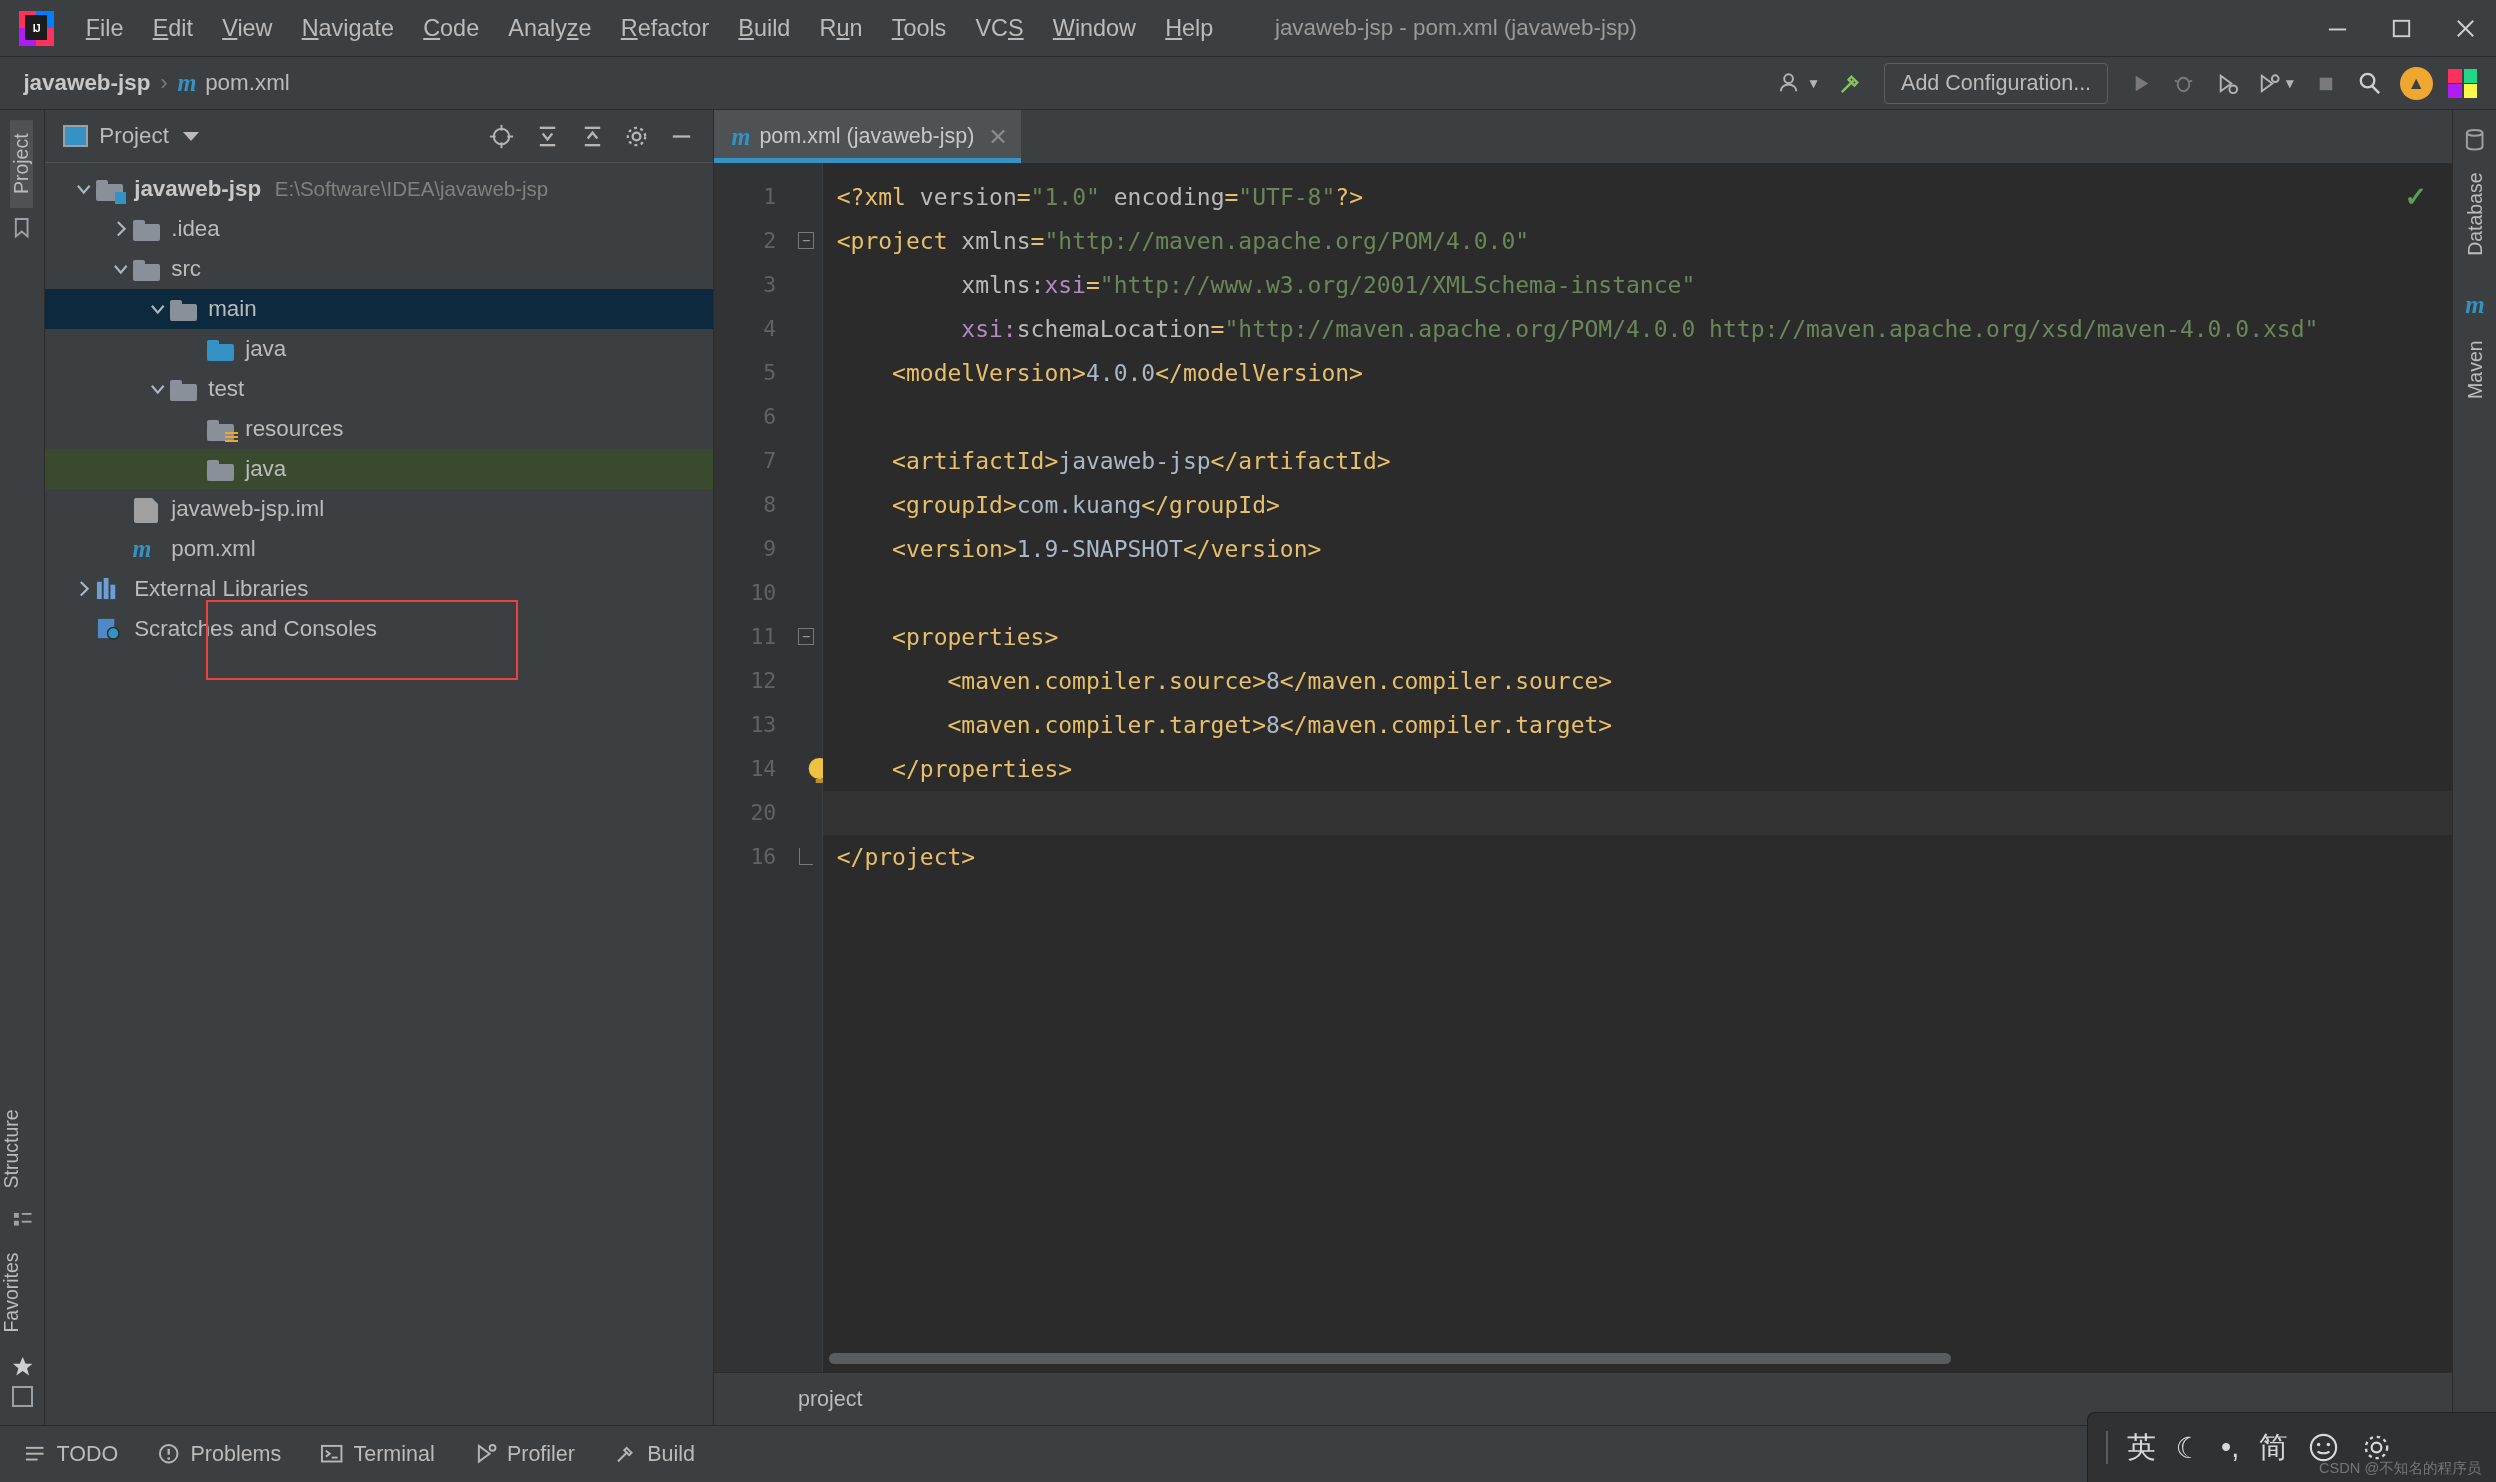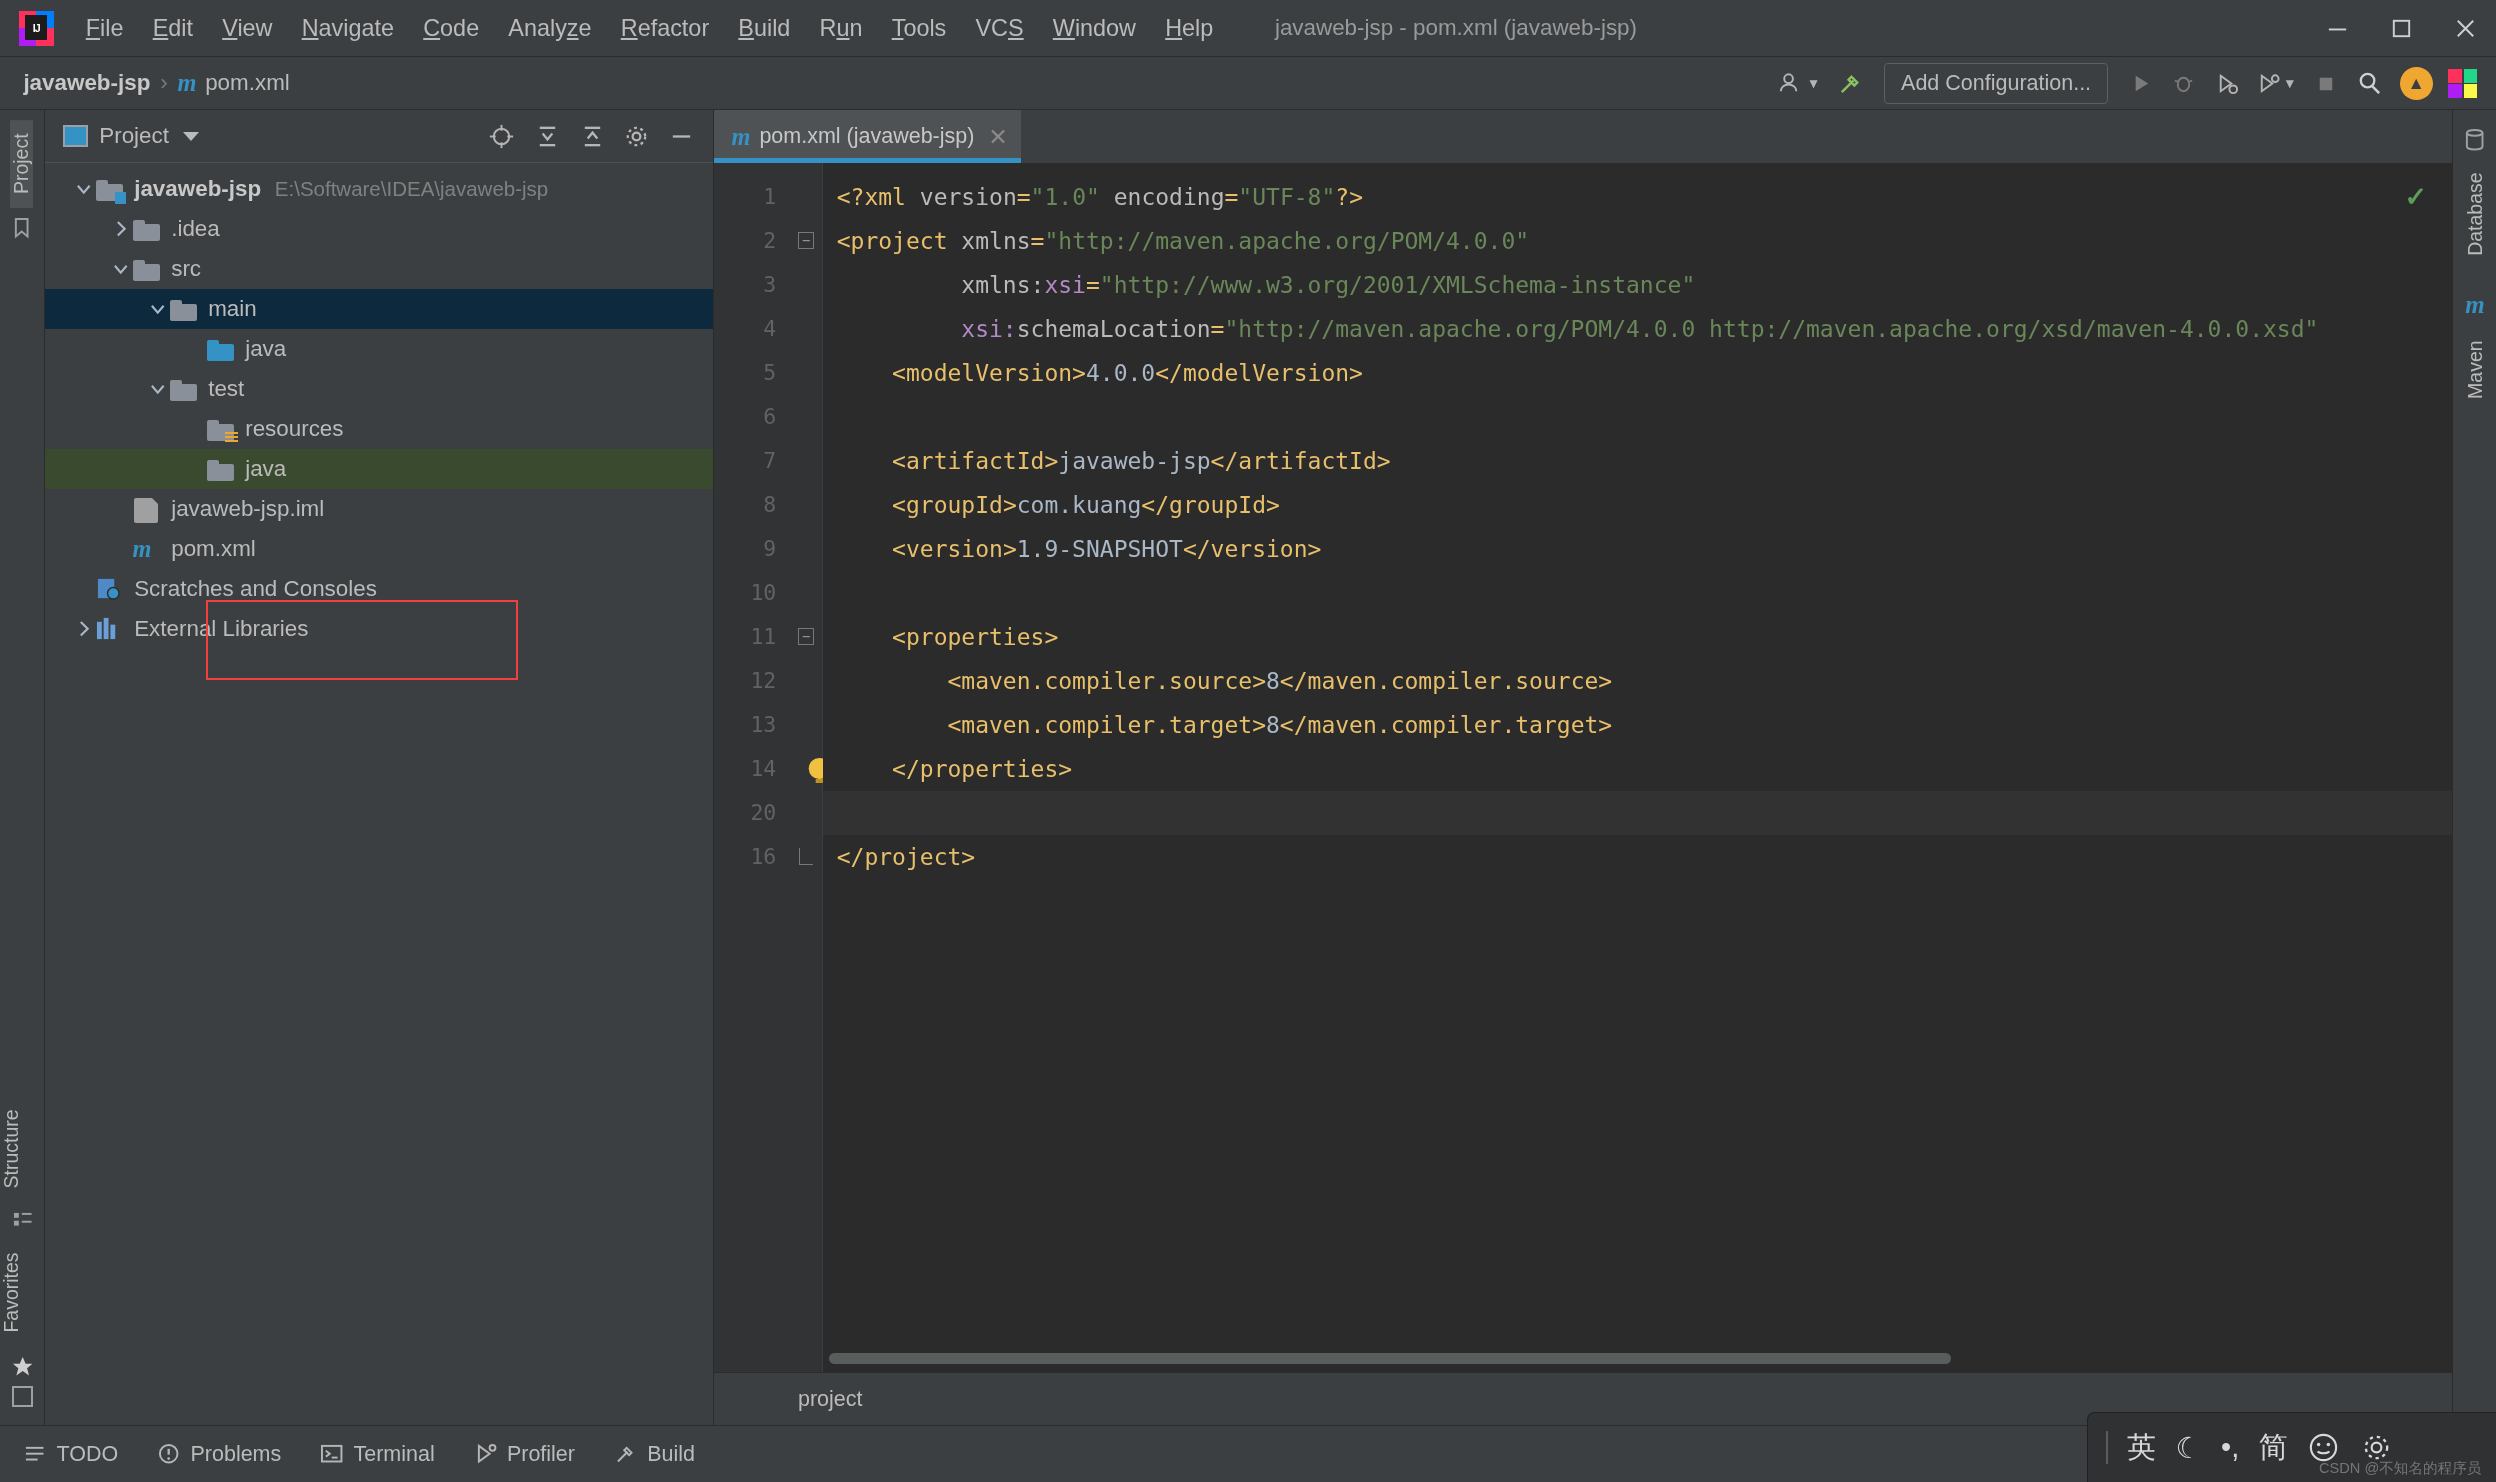--- a/index.html
+++ b/index.html
@@ -611,40 +611,40 @@
           <div class="trow">
             <span style="width:64px;flex:0 0 64px;"></span>
             <span class="arrow"></span>
             <span class="fico">
               <span style="color:#3592c4;font-family:'Liberation Serif',serif;font-style:italic;font-weight:bold;font-size:24.4px;line-height:25px;display:block;">m</span>
             </span>
             <span class="tlabel">pom.xml</span>
           </div>
           <div class="trow">
             <span style="width:27px;flex:0 0 27px;"></span>
+            <span class="arrow">
+              <svg width="21.5" height="21.5" viewBox="0 0 22 22">
+                <polyline points="8,4 15,11 8,18" fill="none" stroke="#a9b7c6" stroke-width="2.2"></polyline>
+              </svg>
+            </span>
+            <span class="fico"><svg width="27" height="25" viewBox="0 0 28 26">
+                <rect x="2" y="6" width="5" height="18" fill="#6a9fd8"></rect>
+                <rect x="9" y="2" width="5" height="22" fill="#6a9fd8"></rect>
+                <rect x="16" y="9" width="5" height="15" fill="#6a9fd8"></rect>
+              </svg></span>
+            <span class="tlabel">External Libraries</span>
+          </div>
+          <div class="trow">
+            <span style="width:27px;flex:0 0 27px;"></span>
             <span class="arrow"></span>
             <span class="fico"><svg width="27" height="25" viewBox="0 0 28 26">
                 <rect x="3" y="3" width="17" height="20" fill="#4e8ac8"></rect>
                 <circle cx="19" cy="18" r="6" fill="#3592c4" stroke="#2b2b2b" stroke-width="1.5"></circle>
               </svg></span>
             <span class="tlabel">Scratches and Consoles</span>
-          </div>
-          <div class="trow">
-            <span style="width:27px;flex:0 0 27px;"></span>
-            <span class="arrow">
-              <svg width="21.5" height="21.5" viewBox="0 0 22 22">
-                <polyline points="8,4 15,11 8,18" fill="none" stroke="#a9b7c6" stroke-width="2.2"></polyline>
-              </svg>
-            </span>
-            <span class="fico"><svg width="27" height="25" viewBox="0 0 28 26">
-                <rect x="2" y="6" width="5" height="18" fill="#6a9fd8"></rect>
-                <rect x="9" y="2" width="5" height="22" fill="#6a9fd8"></rect>
-                <rect x="16" y="9" width="5" height="15" fill="#6a9fd8"></rect>
-              </svg></span>
-            <span class="tlabel">External Libraries</span>
           </div>
         </div>
     <div class="red-box" style="left: 161px; top: 490px; width: 312px; height: 80px; border-color: rgb(244, 63, 63);"></div>
       </div>
 
     <div class="editorcol">
       <div class="tabbar">
         <div class="etab">
           <span class="m-icon">m</span>
           <span>pom.xml (javaweb-jsp)</span>

